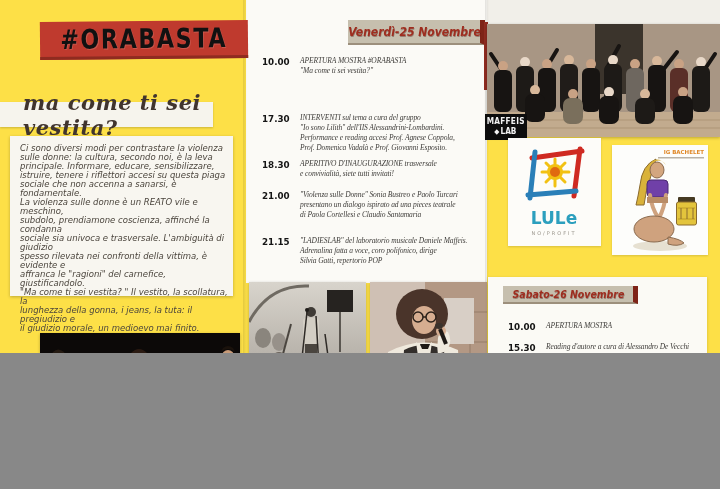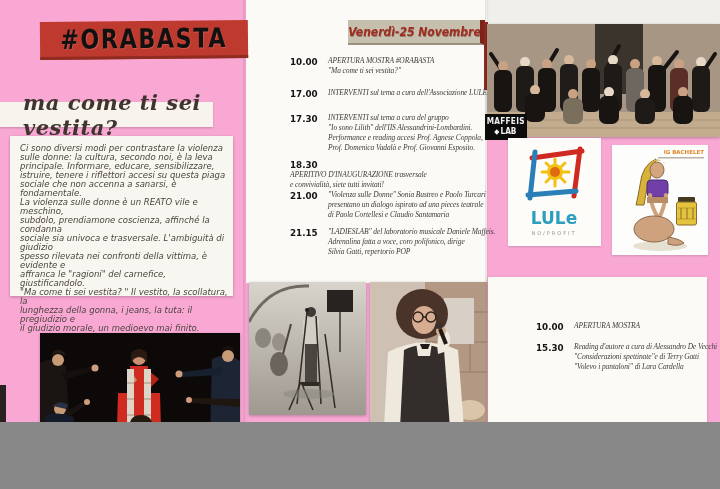--- a/index.html
+++ b/index.html
@@ -1,18 +1,18 @@
 <!DOCTYPE html>
 <html><head>
 <meta charset="utf-8">
 <style>
   html,body{margin:0;padding:0;background:#888;}
   .canvas{
-    position:relative;width:720px;height:422px;overflow:hidden;
-    background:#f9a8d4;
+    position:relative;width:720px;height:353px;overflow:hidden;
+    background:#fde047;
     font-family:"DejaVu Sans","Liberation Sans",sans-serif;
   }
   
   .mid-panel{position:absolute;left:246px;top:0;width:241px;height:283px;background:#fbfaf6;}
   .fold{position:absolute;top:0;width:4px;height:489px;background:linear-gradient(to right,rgba(0,0,0,.10),rgba(0,0,0,0));}
   .fold.f1{left:243px;} .fold.f2{left:485px;}
   .top-band-right{position:absolute;left:487px;top:0;width:233px;height:24px;background:#f1efe9;}
   .edge-sliver{position:absolute;left:0;top:385px;width:6px;height:80px;background:#2a2220;}
 
   
@@ -54,21 +54,21 @@
     font-weight:bold;font-style:italic;color:#9e2d1f;white-space:nowrap;
     text-shadow:.5px .5px 0 rgba(60,10,5,.35);transform:scaleX(.94);
   }
   .banner-fri{left:348px;top:20px;width:132px;height:23px;}
   .banner-fri span{font-size:11.5px;}
   .banner-sat{left:503px;top:286px;width:130px;height:16px;}
   .banner-sat span{font-size:10px;}
   .red-spine{position:absolute;left:484px;top:22px;width:4px;height:68px;background:#8f2b20;}
 
   
-  .sched-row{position:absolute;display:flex;margin-left:28px;}
+  .sched-row{position:absolute;display:flex;}
   .sched-time{
     width:38px;flex:none;font-weight:bold;font-size:9.5px;color:#151515;
     transform:scaleX(.92);transform-origin:left top;
   }
   .sched-desc{
     font-style:italic;font-size:7.5px;line-height:10px;color:#3e3c39;
     white-space:pre;letter-spacing:-.1px;font-family:Liberation Serif, serif;
   }
   .sat-box{
     position:absolute;left:488px;top:277px;width:219px;height:181px;background:#fbfaf5;
@@ -169,43 +169,39 @@
   <div class="day-banner banner-fri">
     <span>Venerdì-25 Novembre</span>
   </div>
   <div class="red-spine"></div>
 
   <div class="sched-row" style="left:262px;top:56px;">
     <div class="sched-time">10.00</div>
     <div class="sched-desc">APERTURA MOSTRA #ORABASTA
 "Ma come ti sei vestita?"</div>
   </div>
-  <div class="sched-row" style="left:262px;top:88px;">
-    <div class="sched-time">17.00</div>
-    <div class="sched-desc">INTERVENTI sul tema a cura dell'Associazione LULE</div>
-  </div>
   <div class="sched-row" style="left:262px;top:113px;">
     <div class="sched-time">17.30</div>
     <div class="sched-desc">INTERVENTI sul tema a cura del gruppo
 "Io sono Lilith" dell'IIS Alessandrini-Lombardini.
 Performance e reading accesi Prof. Agnese Coppola,
 Prof. Domenica Vadalà e Prof. Giovanni Esposito.</div>
   </div>
-  <div class="sched-row" style="left:262px;top:159px;flex-direction:column;">
+  <div class="sched-row" style="left:262px;top:159px;">
     <div class="sched-time">18.30</div>
     <div class="sched-desc">APERITIVO D'INAUGURAZIONE trasversale
 e convivialità, siete tutti invitati!</div>
   </div>
   <div class="sched-row" style="left:262px;top:190px;">
     <div class="sched-time">21.00</div>
     <div class="sched-desc">"Violenza sulle Donne" Sonia Bustreo e Paolo Turcari
 presentano un dialogo ispirato ad una pieces teatrale
 di Paola Cortellesi e Claudio Santamaria</div>
   </div>
-  <div class="sched-row" style="left:262px;top:227px;justify-content:space-between;">
+  <div class="sched-row" style="left:262px;top:236px;justify-content:space-between;">
     <div class="sched-time">21.15</div>
     <div class="sched-desc">"LADIESLAB" del laboratorio musicale Daniele Maffeis.
 Adrenalina fatta a voce, coro polifonico, dirige
 Silvia Gatti, repertorio POP</div>
   </div>
 
   <div class="photo" style="left:249px;top:282px;">
     <svg width="117" height="133" viewBox="0 0 117 133">
       <defs>
         <linearGradient id="bwbg" x1="0" y1="0" x2="0" y2="1">
@@ -383,14 +379,17 @@
       <div class="sched-desc">Reading d'autore a cura di Alessandro De Vecchi
 "Considerazioni spettinate"e di Terry Gatti
 "Volevo i pantaloni" di Lara Cardella</div>
     </div>
     <div class="sched-row" style="left:20px;top:147px;">
       <div class="sched-time">20.00</div>
       <div class="sched-desc">APERICENA "Il gusto di stare insieme" con Num de Bià.
 Specialità proposte dalla Cooperativa Rinascita</div>
     </div>
   </div>
+  <div class="day-banner banner-sat">
+    <span>Sabato-26 Novembre</span>
+  </div>
 
 </div>
 
 </body></html>

